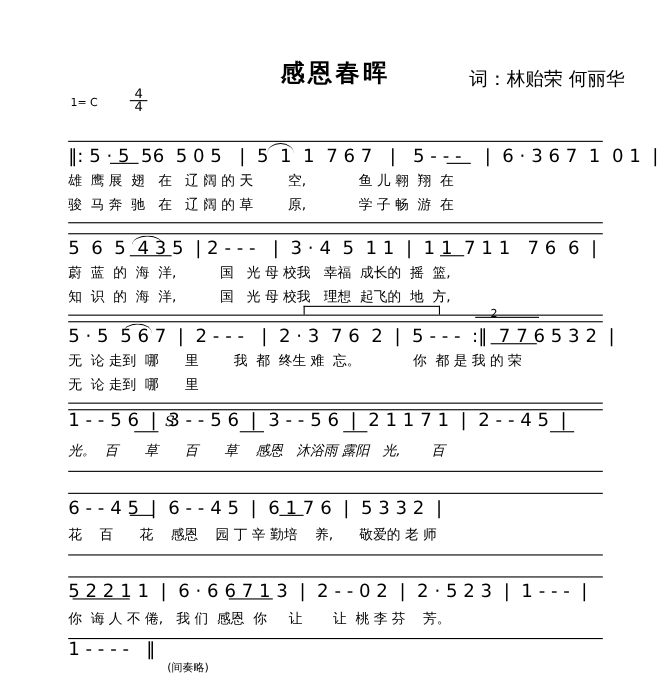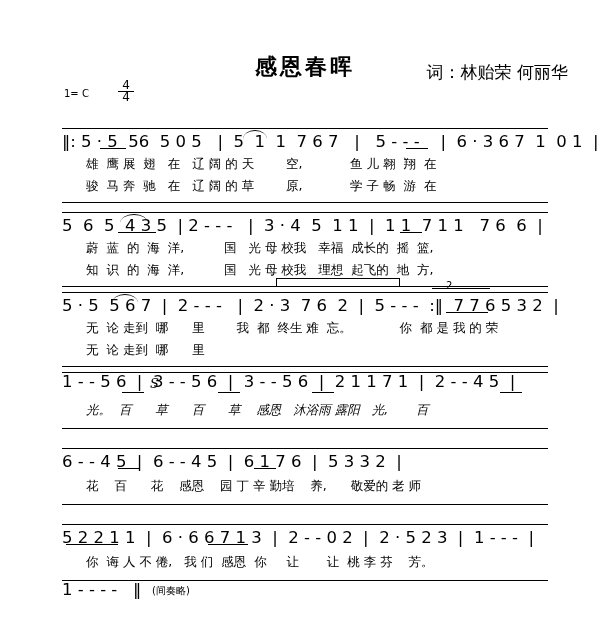--- a/index.html
+++ b/index.html
@@ -56,21 +56,20 @@
     letter-spacing:0px;
     white-space:pre;
     height:22px;
   }
   .lyric {
     position:absolute; left:62px; right:40px;
     font-size:12.5px;
     font-family:"DejaVu Sans", sans-serif;
     white-space:pre;
     height:18px;
-    margin-left:24px;
   }
   .rule {
     position:absolute; height:1.1px; background:#000;
   }
   .smalltext {
     position:absolute;
     font-size:10px;
     font-family:"DejaVu Sans", sans-serif;
   }
   .bracket {
@@ -174,16 +173,16 @@
     <div class="rule" style="left:62px; top:0px; width:486px;"></div>
     <div class="notes" style="top:4px;">5 2 2 1 1  |  6 · 6 6 7 1 3  |  2 - - 0 2  |  2 · 5 2 3  |  1 - - -  |</div>
     <div class="lyric" style="top:30px;">你  诲 人 不 倦,   我 们  感恩  你     让       让  桃 李 芬    芳。</div>
     <div class="rule" style="left:62px; top:56px; width:486px;"></div>
     <div class="under" style="left:66px; top:20px; width:52px;"></div>
     <div class="under" style="left:208px; top:20px; width:40px;"></div>
   </div>
 
   <div class="system" style="top:580px;">
     <div class="notes" style="top:0px;">1 - - - -   ‖</div>
-    <div class="smalltext" style="left:152px; top:4px;">(间奏略)</div>
+    <div class="smalltext" style="left:152px; top:20px;">(间奏略)</div>
   </div>
 
 </div>
 
 </body></html>

